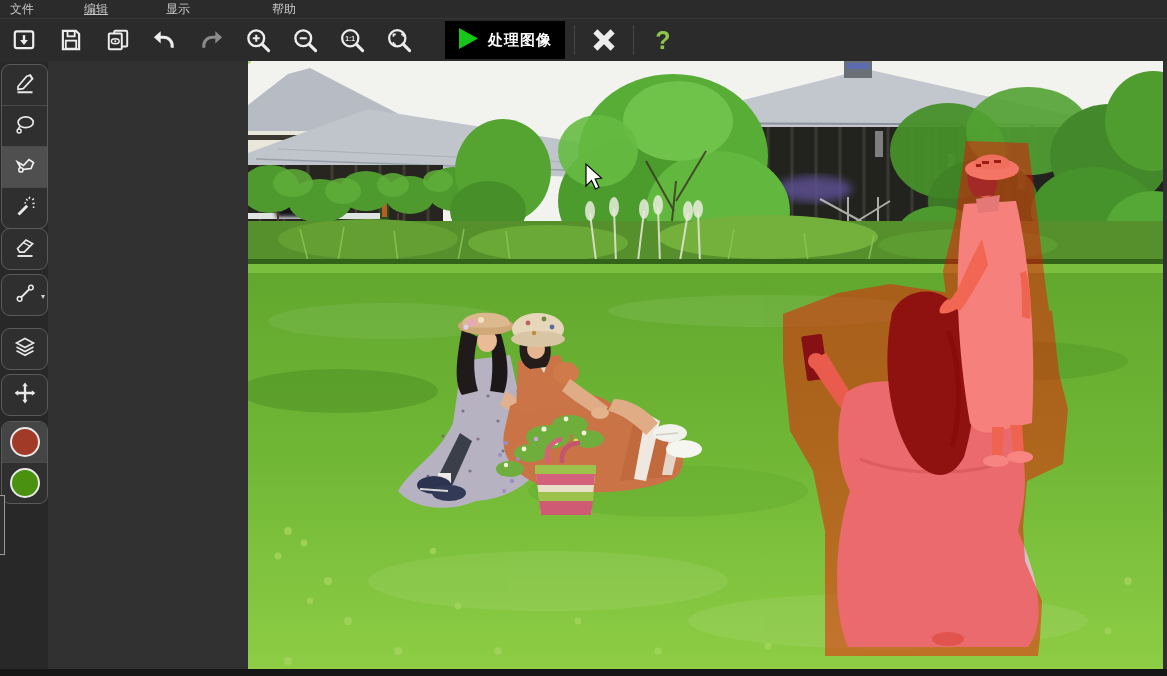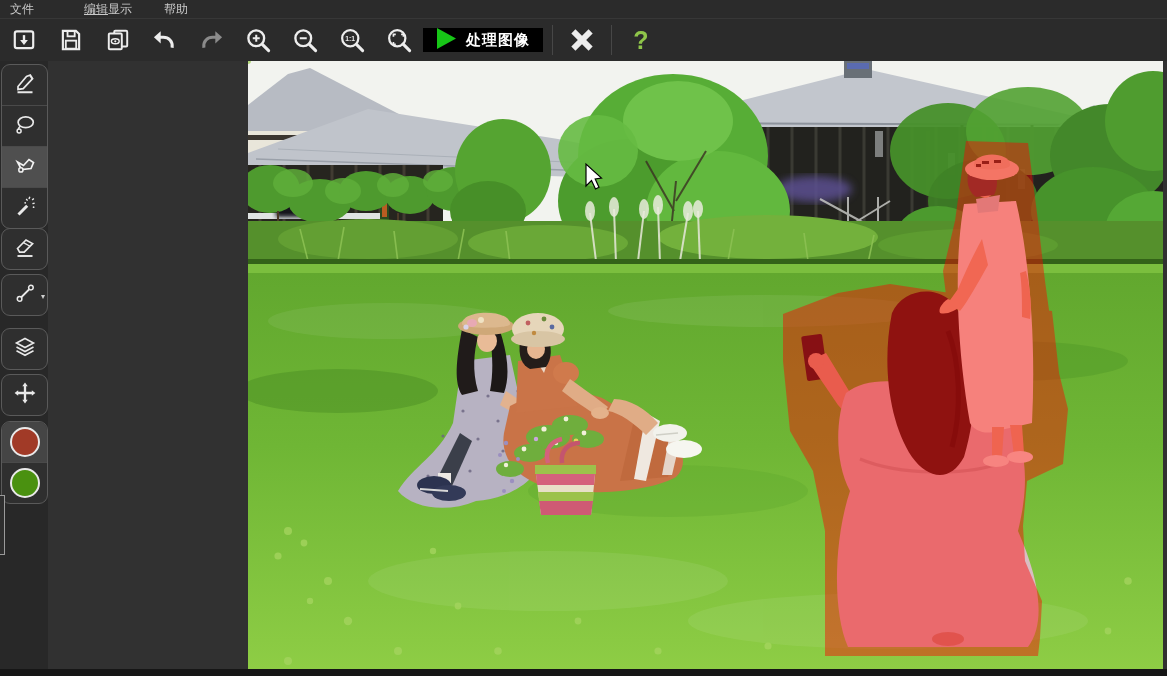--- a/index.html
+++ b/index.html
@@ -2,27 +2,27 @@
 <html><head>
 <meta charset="utf-8">
 <style>
   html,body{margin:0;padding:0;}
   body{width:1167px;height:676px;background:#141414;font-family:"Liberation Sans",sans-serif;overflow:hidden;position:relative;}
   
   .menu-bar{height:18px;background:#2b2b2b;display:flex;align-items:flex-end;font-size:12px;color:#c9c9c9;}
   .menu-item{cursor:default;line-height:18px;}
   .menu-item:nth-child(1){margin-left:10px;}
   .menu-item:nth-child(2){margin-left:50px;text-decoration:underline;}
-  .menu-item:nth-child(3){}
-  .menu-item:nth-child(4){margin-left:32px;}
+  .menu-item:nth-child(3){margin-left:58px;}
+  .menu-item:nth-child(4){margin-left:82px;}
   
   .toolbar{height:42px;background:#2b2b2b;display:flex;align-items:center;border-top:1px solid #373737;}
   .tb-btn{width:47px;height:40px;display:flex;align-items:center;justify-content:center;}
   .tb-btn svg{display:block;}
-  .process-btn{margin-left:0;width:120px;height:24px;background:#000;display:flex;align-items:center;justify-content:center;gap:9px;}
+  .process-btn{margin-left:22px;width:120px;height:38px;background:#000;display:flex;align-items:center;justify-content:center;gap:9px;}
   .process-label{color:#fff;font-weight:bold;font-size:15px;letter-spacing:1px;}
   .tb-sep{width:1px;height:30px;background:#474747;margin:0 9px;}
   .help-glyph{font-size:25px;font-weight:bold;color:#8fc54a;line-height:1;}
   
   .main{display:flex;height:608px;}
   .sidebar{width:48px;background:#282828;position:relative;}
   .tool-group{position:absolute;left:1px;width:45px;border:1px solid #5a5a5a;border-radius:9px;overflow:hidden;background:#2f2f2f;}
   .tool-btn{height:40px;display:flex;align-items:center;justify-content:center;position:relative;border-bottom:1px solid #4a4a4a;}
   .tool-btn:last-child{border-bottom:none;}
   .tool-btn.selected{background:#4f4f4f;}

